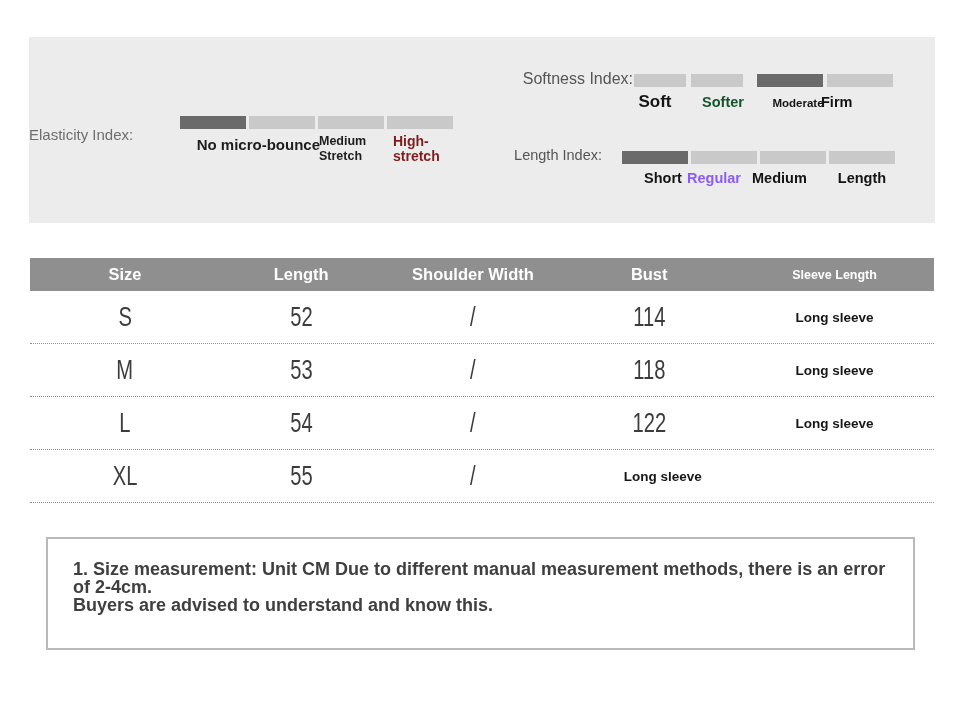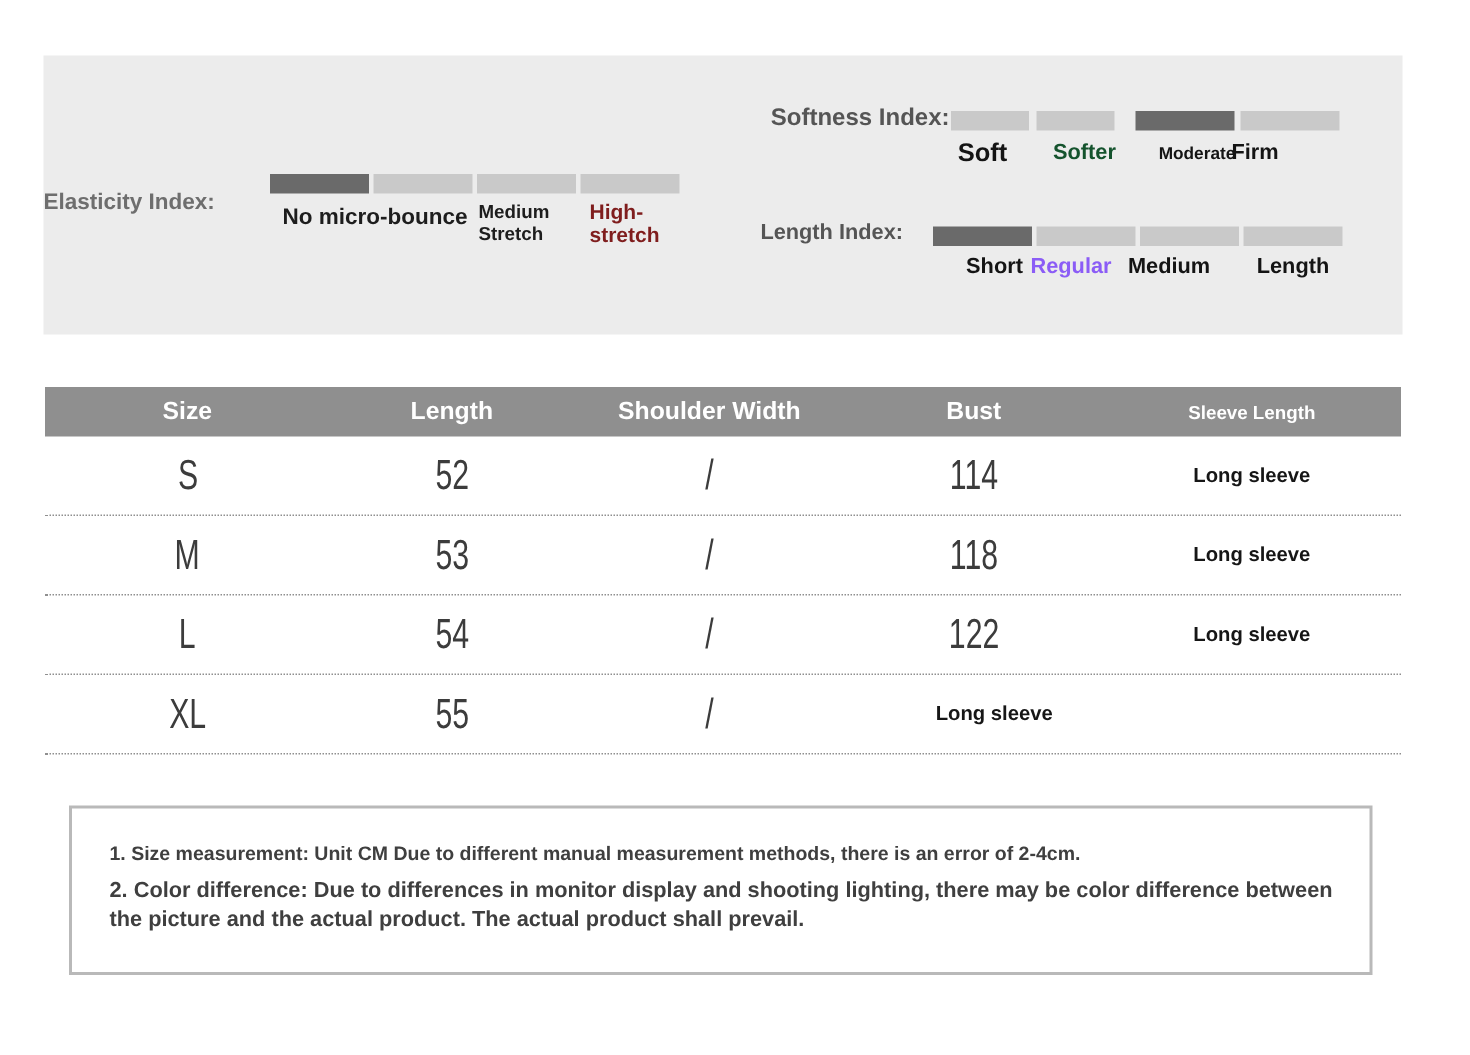--- a/index.html
+++ b/index.html
@@ -16,31 +16,31 @@
     font-family:"Liberation Sans", sans-serif;
   }
   .page{position:absolute;inset:0;}
 
   
   .top-panel{
     position:absolute;left:29px;top:37px;width:906px;height:186px;
     background:var(--panel-bg);
   }
   .idx span{display:block;position:absolute;}
-  .idx-label{font-weight:bold;font-size:15px;color:#6e6e6e;white-space:nowrap;}
+  .idx-label{font-weight:normal;font-size:15px;color:#6e6e6e;white-space:nowrap;}
   .softness .idx-label,.length .idx-label{color:#555555;}
   .bars{position:absolute;display:flex;height:13px;}
   .seg{height:13px;background:var(--segment-inactive);}
   .seg.active{background:var(--segment-active);}
 
   
   .el-label{left:0;top:73px;width:143px;margin-top:16px;}
   .el-bars{left:151px;top:79px;}
   .el-bars .seg{width:66px;margin-right:3px;}
-  .el-l0{left:151px;top:99px;width:140px;text-align:center;font-weight:bold;font-size:15px;color:#1d1d1d;}
+  .el-l0{left:151px;top:99px;width:140px;text-align:right;font-weight:bold;font-size:15px;color:#1d1d1d;}
   .el-l1{left:290px;top:97px;width:66px;font-weight:bold;font-size:12.5px;line-height:15px;color:#1d1d1d;}
   .el-l2{left:364px;top:97px;width:58px;font-weight:bold;font-size:14px;line-height:15px;color:#7f1d1d;}
 
   
   .so-label{left:300px;top:33px;width:304px;text-align:right;font-size:16px;color:#474747;}
   .so-bars{left:605px;top:37px;}
   .so-bars .seg:nth-child(1){width:52px;margin-right:5px;}
   .so-bars .seg:nth-child(2){width:52px;margin-right:14px;}
   .so-bars .seg:nth-child(3){width:66px;margin-right:4px;}
   .so-bars .seg:nth-child(4){width:66px;}
@@ -71,21 +71,21 @@
     font-size:28px;font-weight:400;color:#3c3c3c;white-space:nowrap;
   }
   .sleeve{font-weight:bold;font-size:13.5px;color:#161616;}
 
   
   .notes{
     position:absolute;left:46px;top:537px;width:869px;height:113px;
     background:#ffffff;border:2px solid #b9b9b9;
     padding:21px 24px 0 25px;color:#3f3f3f;
   }
-  .n1{font-weight:bold;font-size:13px;line-height:18px;}
+  .n1{font-weight:bold;font-size:18px;line-height:18px;}
   .n2{font-weight:bold;font-size:14.5px;line-height:19px;margin-top:7px;}
 </style>
 </head>
 <body>
 
 <div class="page">
 
   <section class="top-panel">
     <div class="idx elasticity">
       <span class="idx-label el-label">Elasticity Index:</span>
@@ -163,16 +163,16 @@
           <div class="td col0"><span class="condensed">XL</span></div>
           <div class="td col1"><span class="condensed">55</span></div>
           <div class="td col2"><span class="condensed">/</span></div>
           <div class="td col4"><span class="sleeve">Long sleeve</span></div>
         </div>
       </div>
   </section>
 
   <section class="notes">
     <p class="n1">1. Size measurement: Unit CM Due to different manual measurement methods, there is an error of 2-4cm.</p>
-    <p class="n2">2. Color difference: Due to differences in monitor display and shooting lighting, there may be color difference between the picture and the actual product. The actual product shall prevail.</p>
+    <p class="n1">Buyers are advised to understand and know this.</p>
   </section>
 
 </div>
 
 </body></html>

